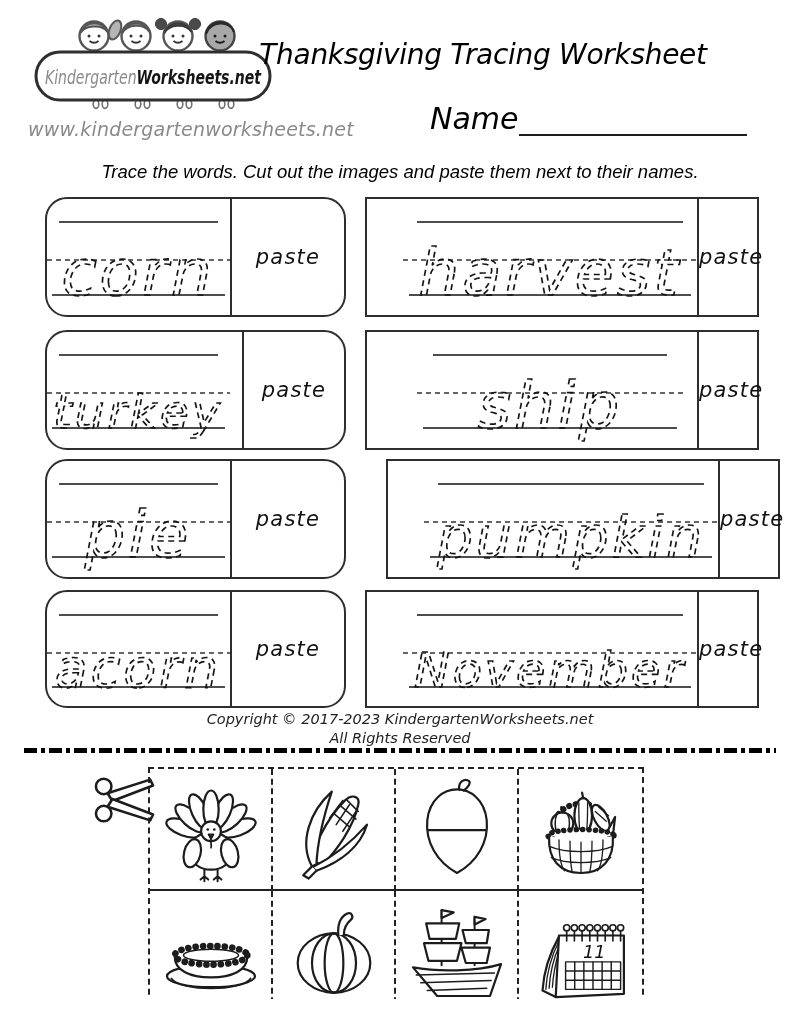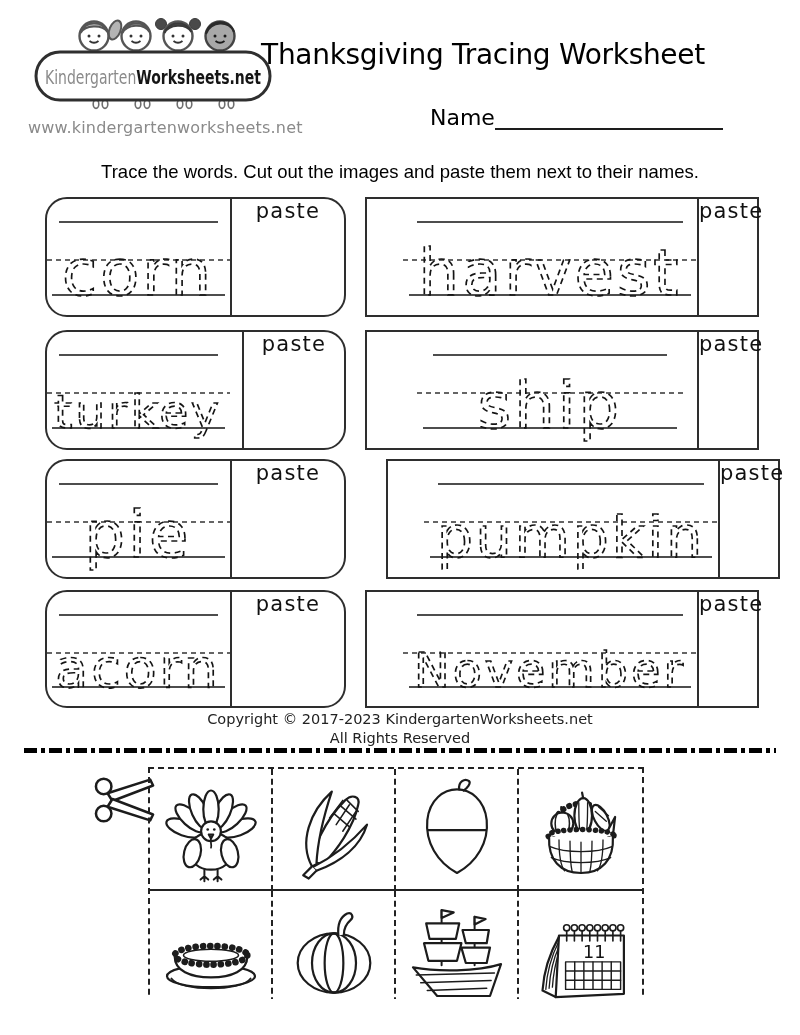--- a/index.html
+++ b/index.html
@@ -1,36 +1,36 @@
 <!DOCTYPE html>
 <html><head>
 <meta charset="utf-8">
 <style>
   html,body{margin:0;padding:0;background:#fff;}
   .page{position:relative;width:800px;height:999px;background:#ffffff;overflow:hidden;
-        font-family:"DejaVu Sans",sans-serif;color:#111;}
+        font-family:"DejaVu Sans",sans-serif;color:#111;font-style:italic;}
   .abs{position:absolute;}
 
   
-  .logo-url{left:28px;top:118px;width:250px;text-align:right;font-size:16px;color:#8a8a8a;letter-spacing:.2px;}
+  .logo-url{left:28px;top:118px;width:250px;text-align:right;font-size:19px;color:#8a8a8a;letter-spacing:.2px;}
   .title{left:242px;top:38px;width:482px;text-align:center;font-size:28px;font-weight:400;color:#000;letter-spacing:-.3px;}
-  .name-row{left:430px;top:101px;font-size:22px;color:#000;white-space:nowrap;}
+  .name-row{left:430px;top:101px;font-size:30px;color:#000;white-space:nowrap;}
   .name-line{display:inline-block;width:228px;height:27px;border-bottom:2px solid #1d1d1d;vertical-align:bottom;}
   .instruction{left:0;top:161px;width:800px;text-align:center;font-size:18.5px;
                font-family:"Liberation Sans",sans-serif;color:#000;}
 
   
   .tbox{display:flex;border:2px solid #2e2e2e;background:#fff;box-sizing:border-box;height:120px;}
   .tbox.left{left:45px;width:301px;border-radius:22px;}
   .tbox.right{left:365px;width:394px;}
   .word-cell{flex:none;}
   .tbox.left .word-cell{width:183px;}
   .tbox.right .word-cell{width:294px;padding-left:36px;}
   .word-cell svg{display:block;}
-  .paste-cell{flex:1;border-left:2px solid #2e2e2e;display:flex;justify-content:center;}
+  .paste-cell{flex:1;border-left:2px solid #2e2e2e;display:flex;align-items:center;justify-content:center;}
   .paste-label{font-size:21px;letter-spacing:1.2px;color:#111;}
 
   
   .copy1{left:0;top:711px;width:800px;text-align:center;font-size:14.5px;color:#222;}
   .copy2{left:0;top:730px;width:800px;text-align:center;font-size:14.5px;color:#222;}
 
   
   .cutline{left:24px;top:748px;width:752px;height:5px;
     background:repeating-linear-gradient(90deg,#000 0 13px,transparent 13px 17px,#000 17px 21px,transparent 21px 25px);}
 

